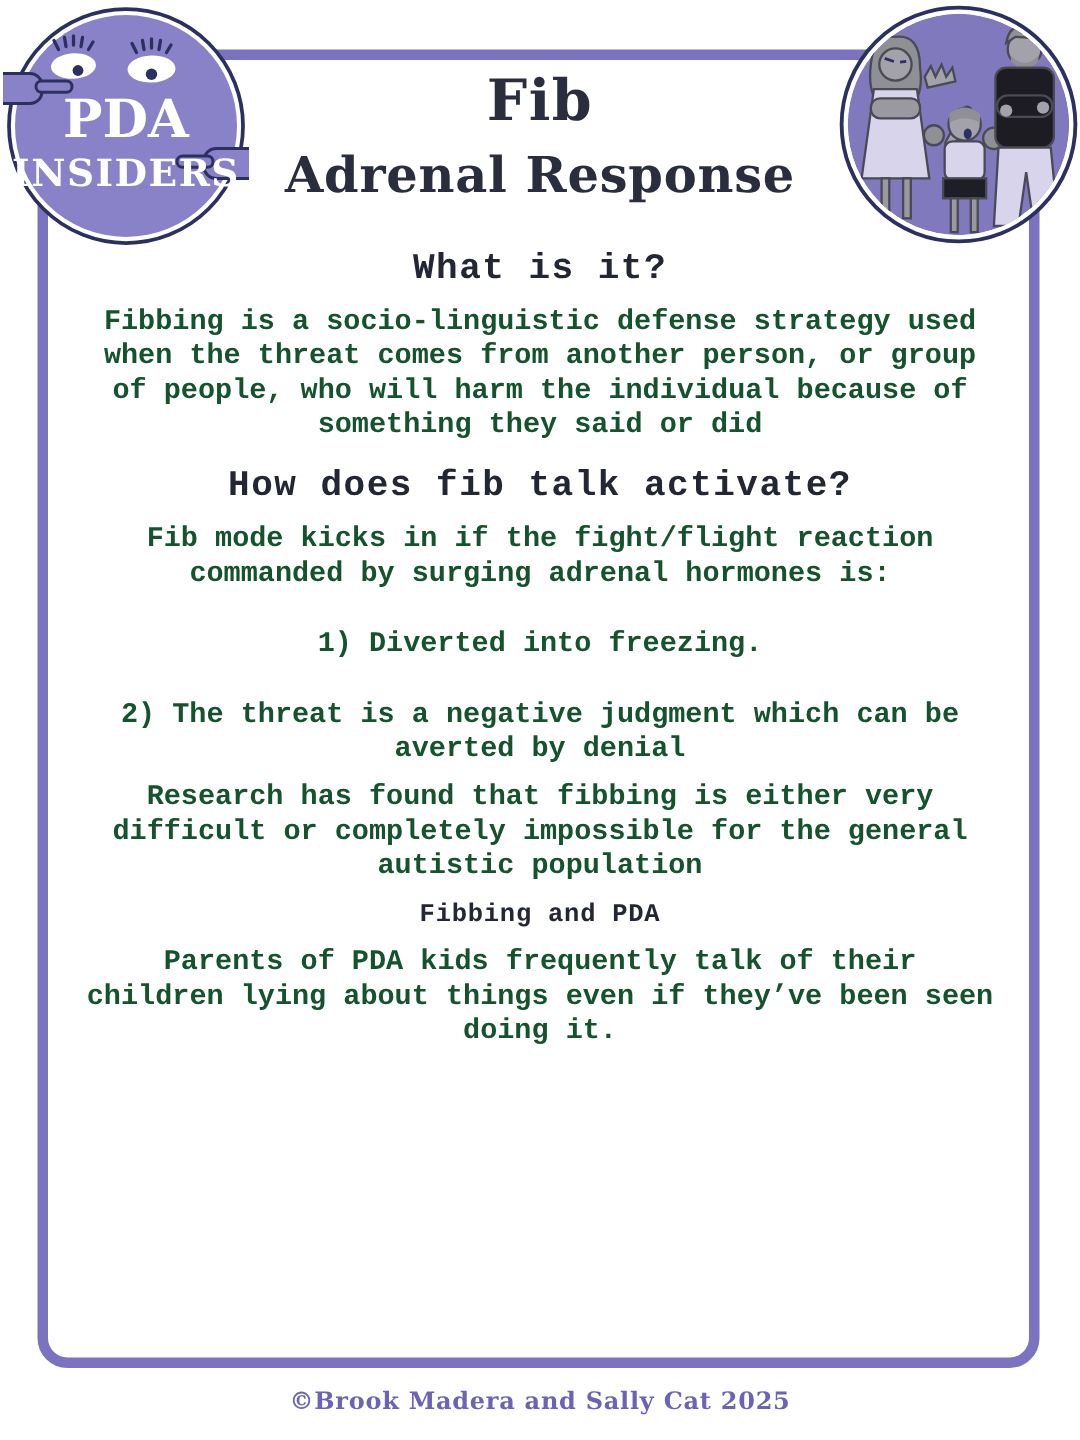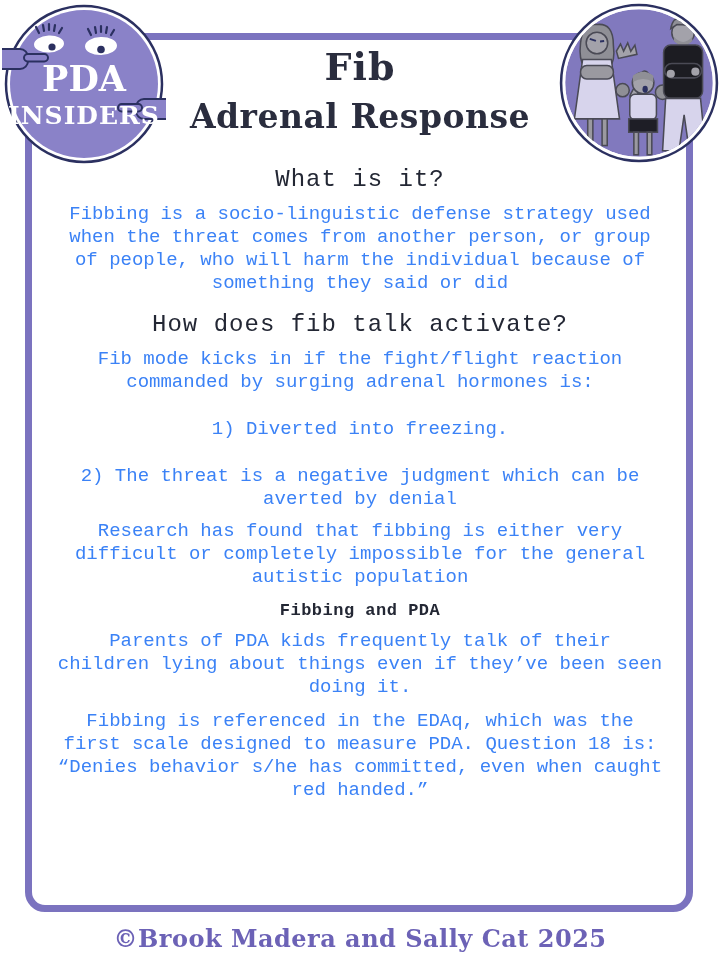--- a/index.html
+++ b/index.html
@@ -18,34 +18,34 @@
   
   .header{position:absolute;left:150px;top:0;width:420px;text-align:center;
           padding-top:44px;color:#2a2d3e;}
   .title{font-family:"DejaVu Serif","Liberation Serif",serif;font-weight:bold;
          font-size:38px;line-height:46px;letter-spacing:1px;}
   .subtitle{font-family:"DejaVu Serif","Liberation Serif",serif;font-weight:bold;
             font-size:33px;line-height:38px;margin-top:8px;letter-spacing:0.5px;}
 
   
   .content{position:absolute;left:40px;top:136px;width:640px;text-align:center;}
-  .content h2{font-size:24px;font-weight:normal;letter-spacing:1px;color:#232734;
+  .content h2{font-size:24px;font-weight:bold;letter-spacing:1px;color:#232734;
               margin:16px 0 0 0;line-height:28px;}
   .content h2.first{margin-top:30px;}
   .content h3{font-size:17px;font-weight:bold;letter-spacing:0.5px;color:#232734;
               margin:12px 0 0 0;line-height:20px;}
-  .content p{font-size:19px;line-height:23px;color:#3b82f6;margin:9px 0 0 0;
-             white-space:pre-line;}
+  .content p{font-size:19px;line-height:23px;color:#14532d;margin:9px 0 0 0;
+             white-space:pre-line;font-weight:bold;}
   .content p.listitem{margin-top:24px;}
   .content p.spaced{margin-top:11px;}
 
   
   .credit{position:absolute;left:0;top:924px;width:720px;text-align:center;
           font-family:"DejaVu Serif","Liberation Serif",serif;font-weight:bold;
-          font-size:24px;color:#6c62b6;letter-spacing:0.5px;}
+          font-size:16px;color:#6c62b6;letter-spacing:0.5px;}
 </style>
 </head>
 <body>
 
 <div class="frame"></div>
 
 <svg class="badge-left" viewBox="0 0 164 164">
   <circle cx="82" cy="82" r="78" fill="#ffffff" stroke="#2b3060" stroke-width="2.5"></circle>
   <circle cx="82" cy="82" r="74" fill="#8a82c8"></circle>
 
@@ -151,19 +151,15 @@
 averted by denial</p>
 
   <p>Research has found that fibbing is either very
 difficult or completely impossible for the general
 autistic population</p>
 
   <h3>Fibbing and PDA</h3>
   <p>Parents of PDA kids frequently talk of their
 children lying about things even if they’ve been seen
 doing it.</p>
-  <p class="spaced">Fibbing is referenced in the EDAq, which was the
-first scale designed to measure PDA. Question 18 is:
-“Denies behavior s/he has committed, even when caught
-red handed.”</p>
 </div>
 
 <div class="credit">©Brook Madera and Sally Cat 2025</div>
 
 </body></html>

